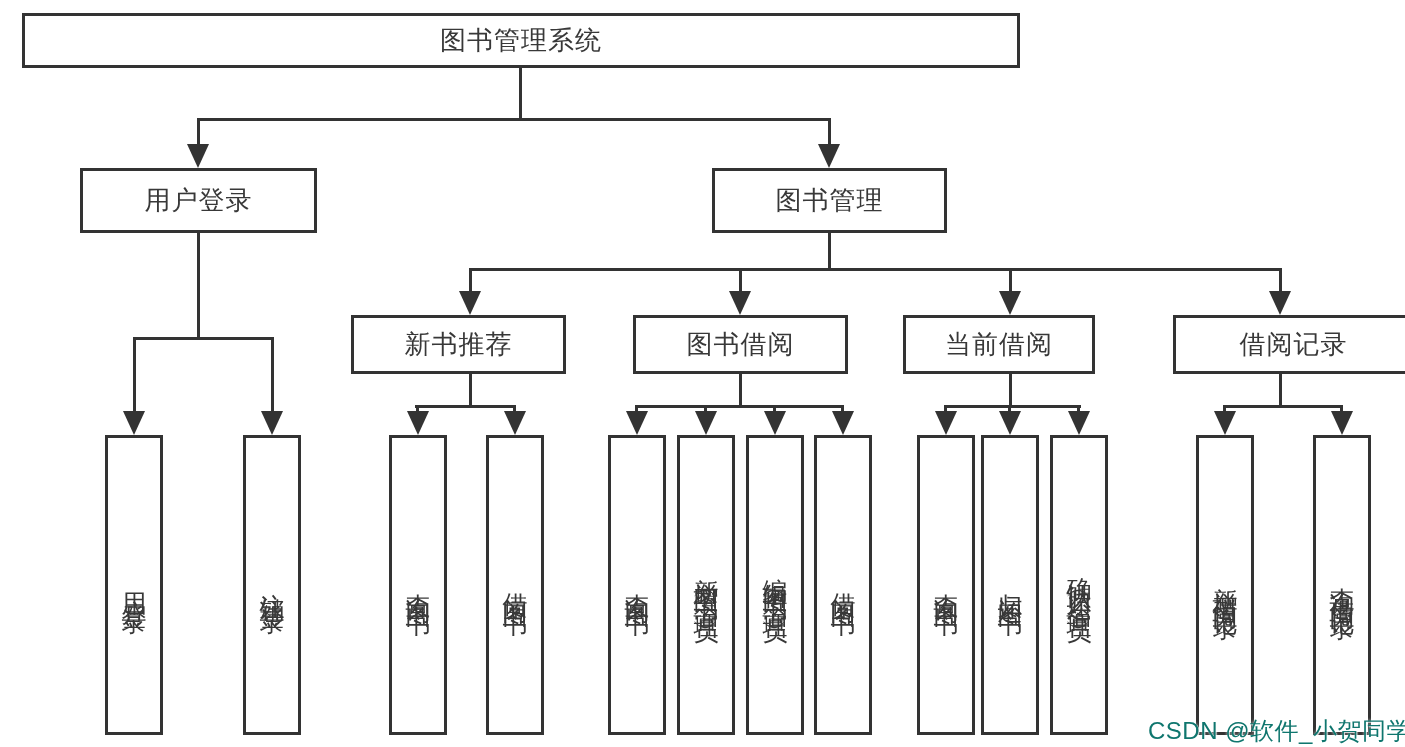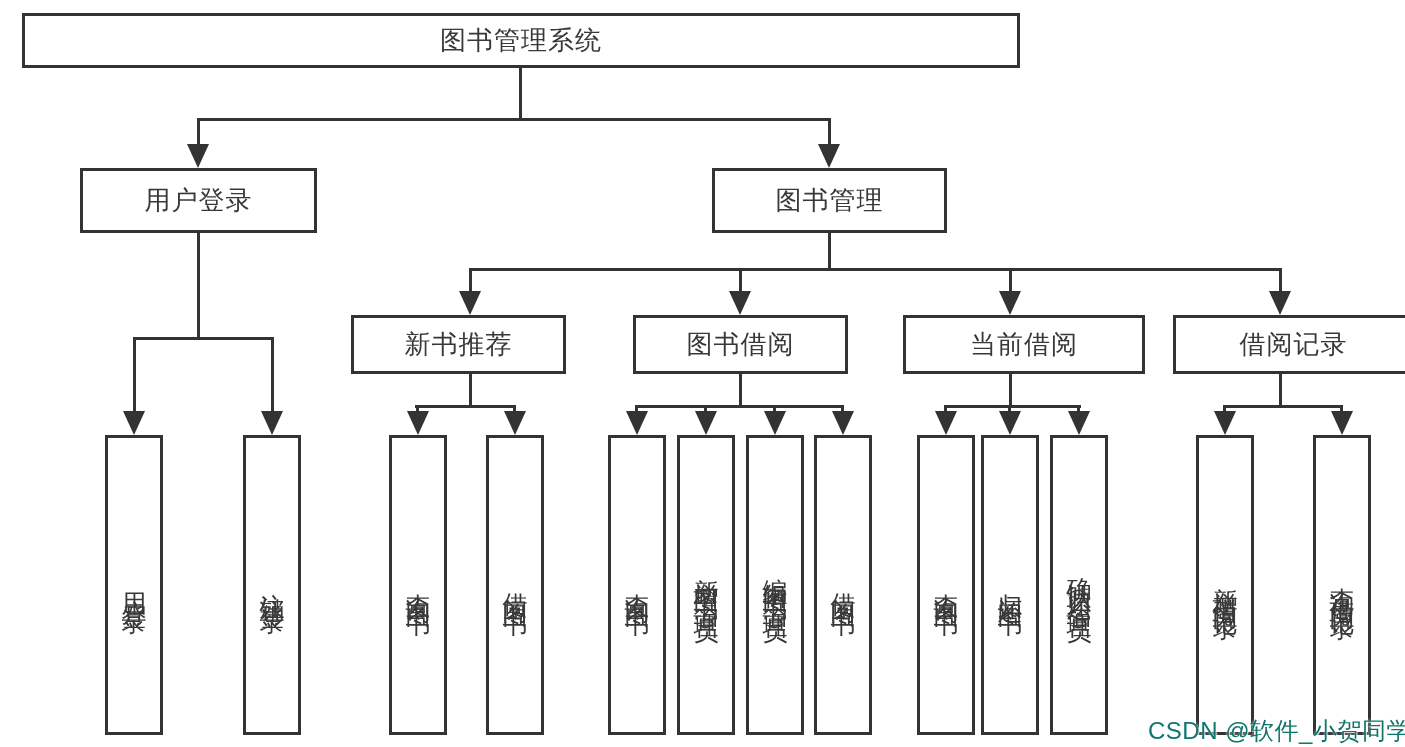--- a/index.html
+++ b/index.html
@@ -70,21 +70,21 @@
   <div class="arrow" style="left:999px;  top:291px;"></div>
   <div class="vline" style="left:1279px; top:268px; height:26px;"></div>
   <div class="arrow" style="left:1269px; top:291px;"></div>
 
   <div class="box" style="left:351px; top:315px; width:215px; height:59px;">
     <span class="hlabel">新书推荐</span>
   </div>
   <div class="box" style="left:633px; top:315px; width:215px; height:59px;">
     <span class="hlabel">图书借阅</span>
   </div>
-  <div class="box" style="left:903px; top:315px; width:242px; height:59px;">
+  <div class="box" style="left:903px; top:315px; width:192px; height:59px;">
     <span class="hlabel">当前借阅</span>
   </div>
   <div class="box" style="left:1173px; top:315px; width:241px; height:59px;">
     <span class="hlabel">借阅记录</span>
   </div>
 
   <div class="vline" style="left:469px; top:374px; height:32px;"></div>
   <div class="hline" style="left:415px; top:405px; width:101px;"></div>
   <div class="vline" style="left:416px; top:405px; height:9px;"></div>
   <div class="arrow" style="left:407px; top:411px;"></div>

